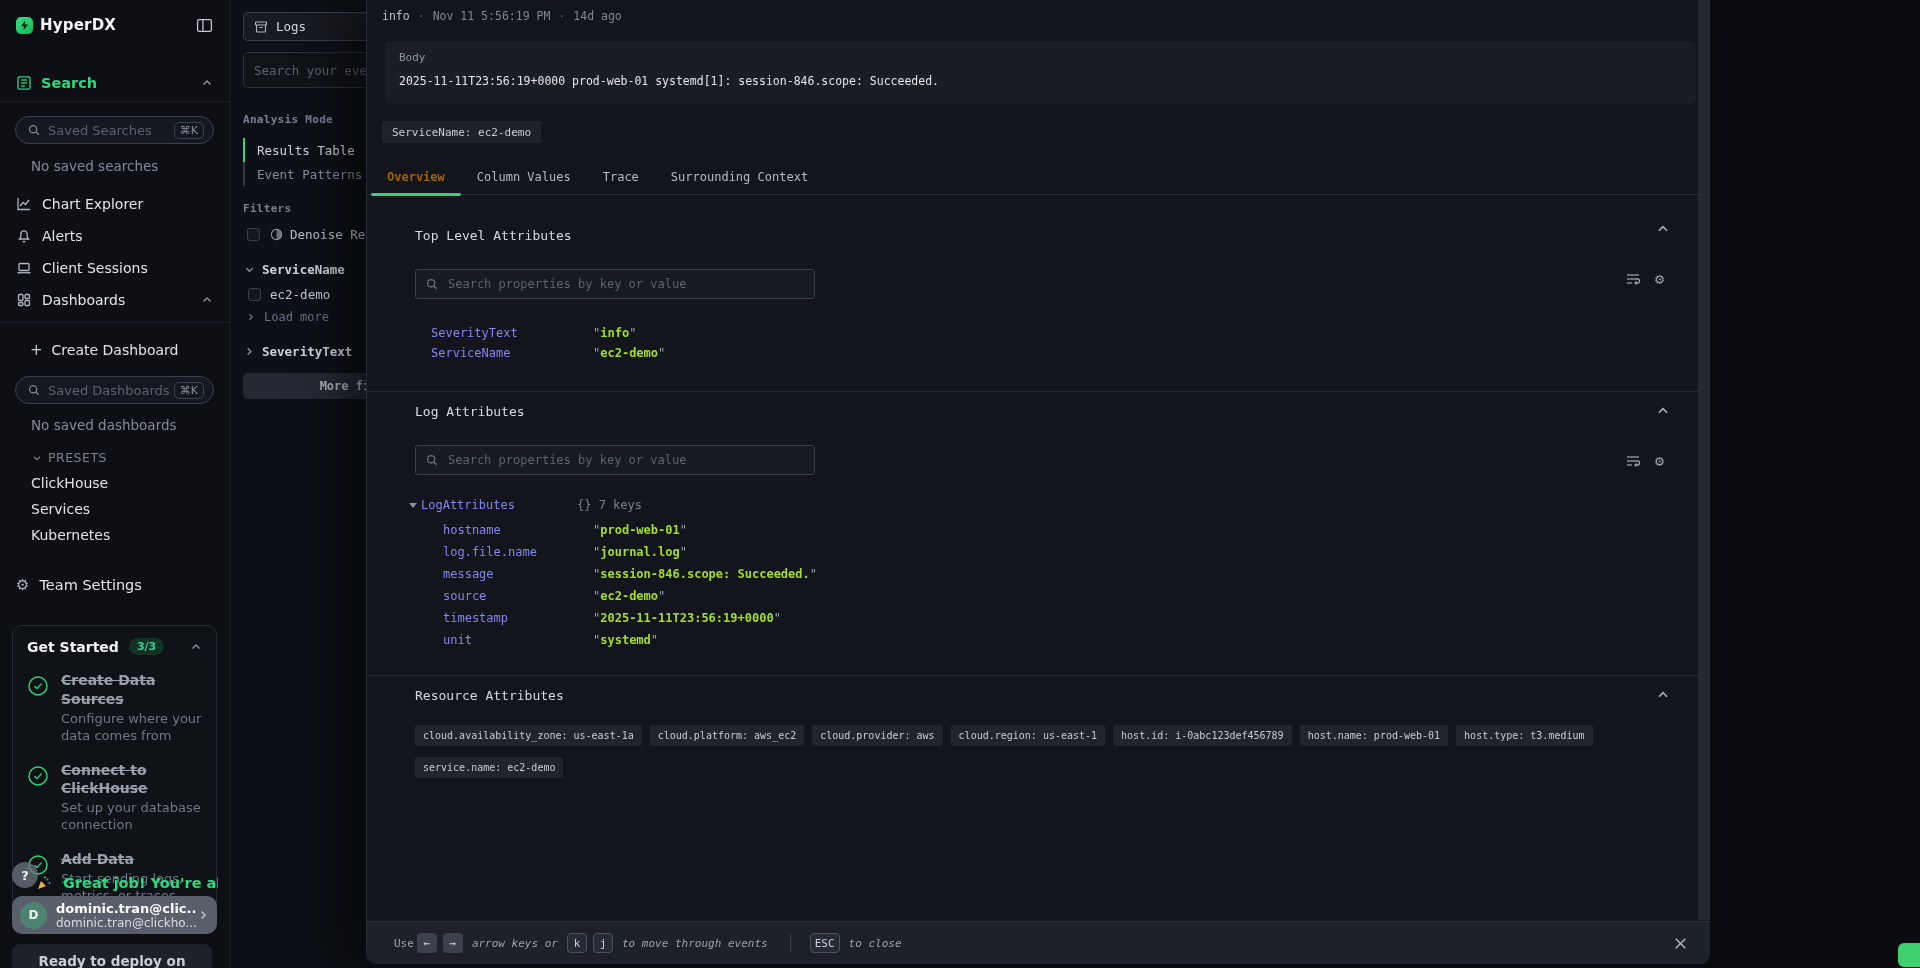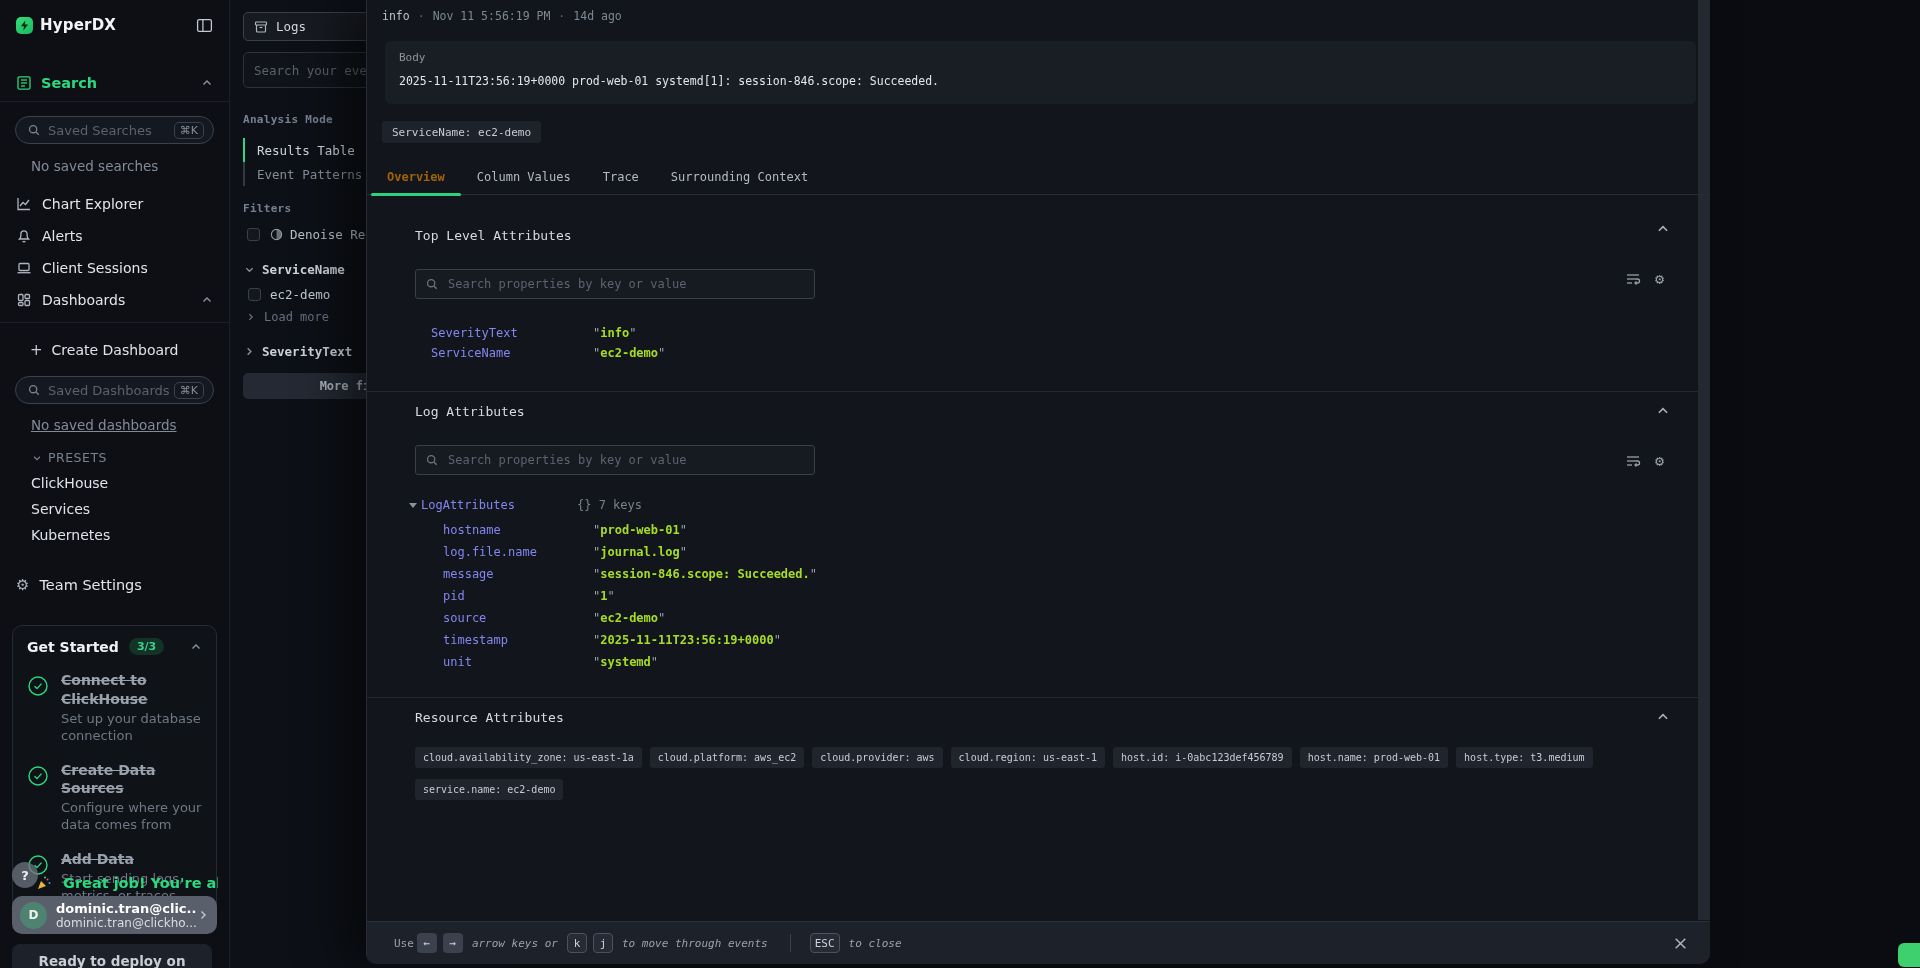--- a/index.html
+++ b/index.html
@@ -237,21 +237,21 @@
     <div class="pill" style="margin-top:17px;">
       <span style="color:#7a828e;">
         <svg width="12" height="12" viewBox="0 0 14 14" fill="none" stroke="currentColor" stroke-width="1.5">
             <circle cx="6" cy="6" r="4.2"></circle>
             <line x1="9.3" y1="9.3" x2="12.5" y2="12.5"></line>
           </svg>
       </span>
       <span class="ph">Saved Dashboards</span>
       <span class="kbd-pill">⌘K</span>
     </div>
-    <div class="sb-empty" style="margin-top:13px;text-decoration:underline;">No saved dashboards</div>
+    <div class="sb-empty" style="margin-top:13px;">No saved dashboards</div>
 
     <div class="sb-presets-lbl">
       <span>
         <svg width="10" height="10" viewBox="0 0 12 12" fill="none" stroke="currentColor" stroke-width="1.4">
             <polyline points="2.5,4.5 6,8 9.5,4.5"></polyline>
           </svg>
       </span>
       <span class="lbl">PRESETS</span>
     </div>
     <div style="margin-top:6px;">
@@ -278,35 +278,35 @@
       </div>
 
       <div class="gs-item">
         <span class="gs-check">
           <svg width="22" height="22" viewBox="0 0 22 22" fill="none" stroke="currentColor" stroke-width="1.4">
               <circle cx="11" cy="11" r="9"></circle>
               <polyline points="7.5,11.2 10,13.6 14.5,8.6"></polyline>
             </svg>
         </span>
         <span class="gs-body">
-          <div class="gs-item-title" style="max-width:130px;">Connect to ClickHouse</div>
-          <div class="gs-item-sub" style="max-width:150px;">Set up your database connection</div>
+          <div class="gs-item-title">Create Data Sources</div>
+          <div class="gs-item-sub" style="max-width:150px;">Configure where your data comes from</div>
         </span>
       </div>
 
       <div class="gs-item">
         <span class="gs-check">
           <svg width="22" height="22" viewBox="0 0 22 22" fill="none" stroke="currentColor" stroke-width="1.4">
               <circle cx="11" cy="11" r="9"></circle>
               <polyline points="7.5,11.2 10,13.6 14.5,8.6"></polyline>
             </svg>
         </span>
         <span class="gs-body">
-          <div class="gs-item-title">Create Data Sources</div>
-          <div class="gs-item-sub" style="max-width:150px;">Configure where your data comes from</div>
+          <div class="gs-item-title" style="max-width:130px;">Connect to ClickHouse</div>
+          <div class="gs-item-sub" style="max-width:150px;">Set up your database connection</div>
         </span>
       </div>
 
       <div class="gs-item">
         <span class="gs-check">
           <svg width="22" height="22" viewBox="0 0 22 22" fill="none" stroke="currentColor" stroke-width="1.4">
               <circle cx="11" cy="11" r="9"></circle>
               <polyline points="7.5,11.2 10,13.6 14.5,8.6"></polyline>
             </svg>
         </span>
@@ -533,24 +533,20 @@
             </div>
             <div class="kv">
               <span class="k">log.file.name</span>
               <span class="v">journal.log</span>
             </div>
             <div class="kv">
               <span class="k">message</span>
               <span class="v">session-846.scope: Succeeded.</span>
             </div>
             <div class="kv">
-              <span class="k">pid</span>
-              <span class="v">1</span>
-            </div>
-            <div class="kv">
               <span class="k">source</span>
               <span class="v">ec2-demo</span>
             </div>
             <div class="kv">
               <span class="k">timestamp</span>
               <span class="v">2025-11-11T23:56:19+0000</span>
             </div>
             <div class="kv">
               <span class="k">unit</span>
               <span class="v">systemd</span>

